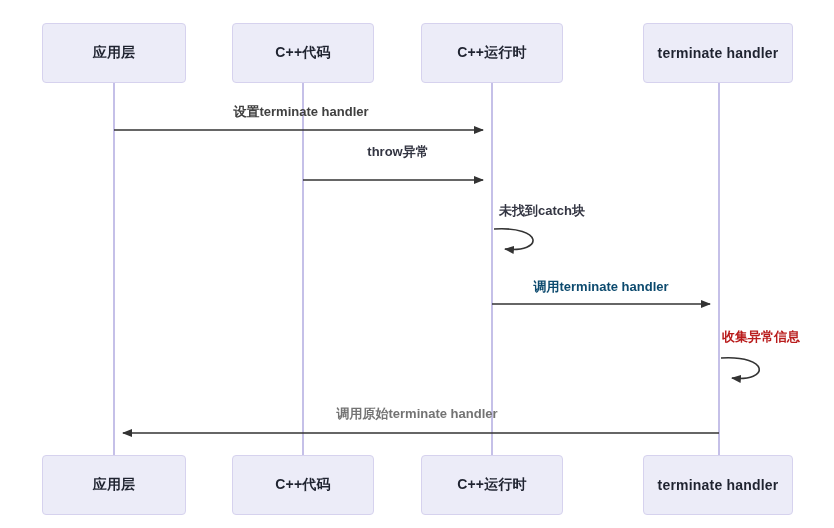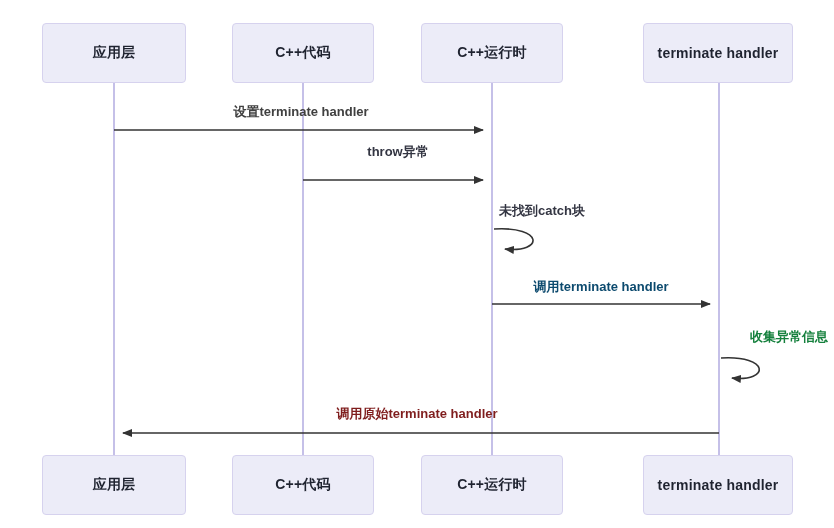--- a/index.html
+++ b/index.html
@@ -115,17 +115,17 @@
       </div>
       <div class="actor-box" style="left: 643px; top: 455px; width: 150px; height: 60px; background: rgb(236, 236, 248); border-color: rgb(214, 210, 238);">
         <span class="actor-label" style="color: rgb(31, 35, 48);">terminate handler</span>
       </div>
     </div>
   <div id="message-labels">
       <div class="msg-label" style="left: 301px; top: 104px; color: #404040;">设置terminate handler</div>
       <div class="msg-label" style="left: 398px; top: 144px; color: rgb(51, 53, 66);">throw异常</div>
       <div class="msg-label left-anchored" style="left: 499px; top: 203px; color: rgb(51, 53, 66);">未找到catch块</div>
       <div class="msg-label" style="left: 601px; top: 279px; color: #0c4a6e;">调用terminate handler</div>
-      <div class="msg-label left-anchored" style="left: 750px; top: 329px; color: #15803d;">收集异常信息</div>
-      <div class="msg-label" style="left: 417px; top: 406px; color: #7f1d1d;">调用原始terminate handler</div>
+      <div class="msg-label left-anchored" style="left: 722px; top: 329px; color: #b91c1c;">收集异常信息</div>
+      <div class="msg-label" style="left: 417px; top: 406px; color: #737373;">调用原始terminate handler</div>
     </div>
 
 </div>
 
 </body></html>

